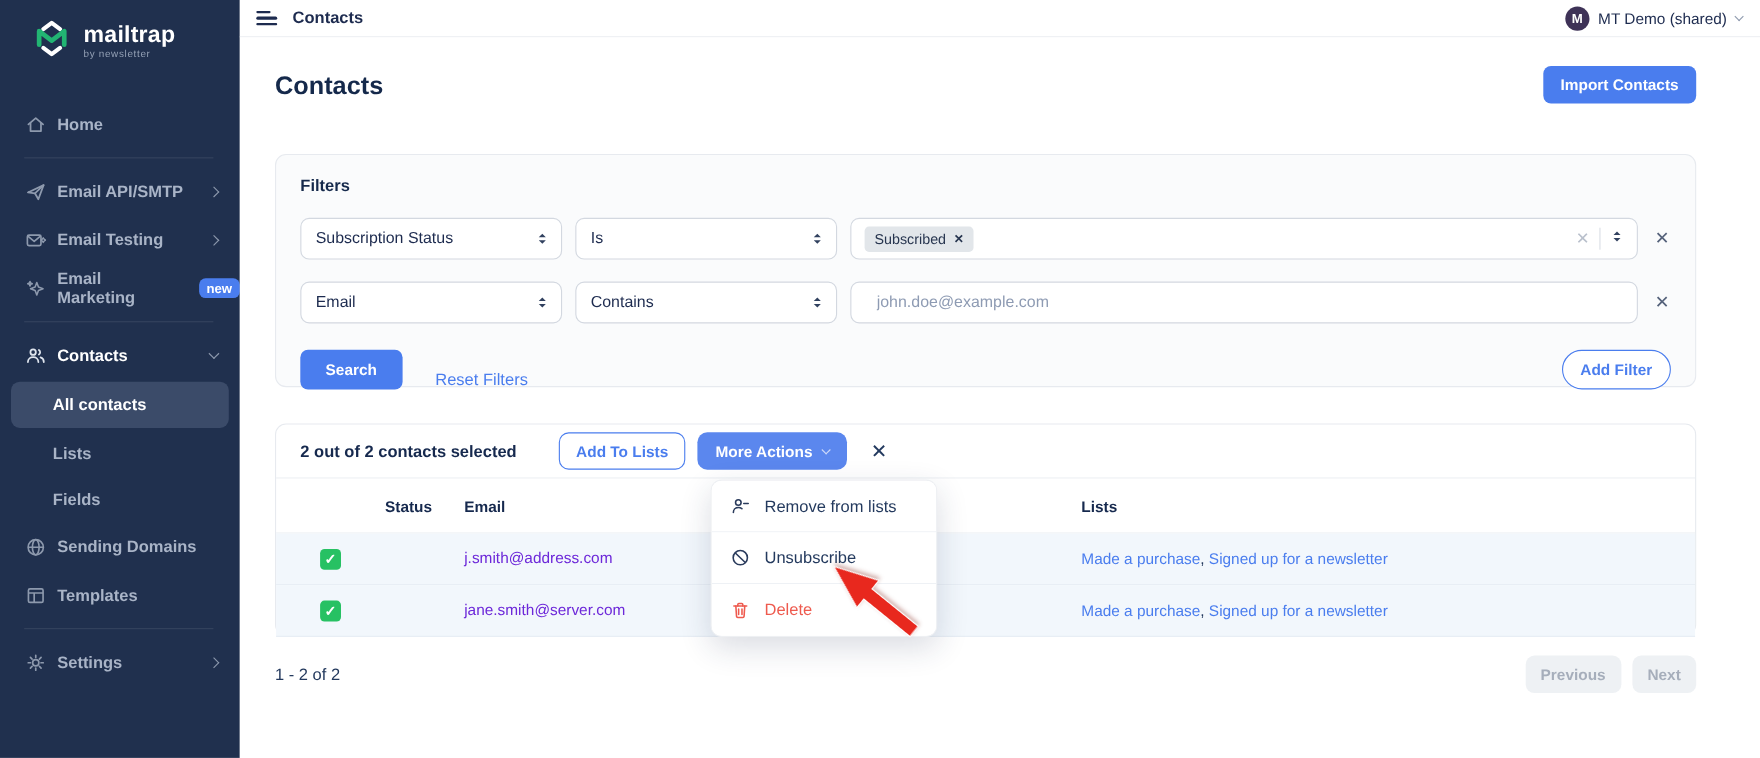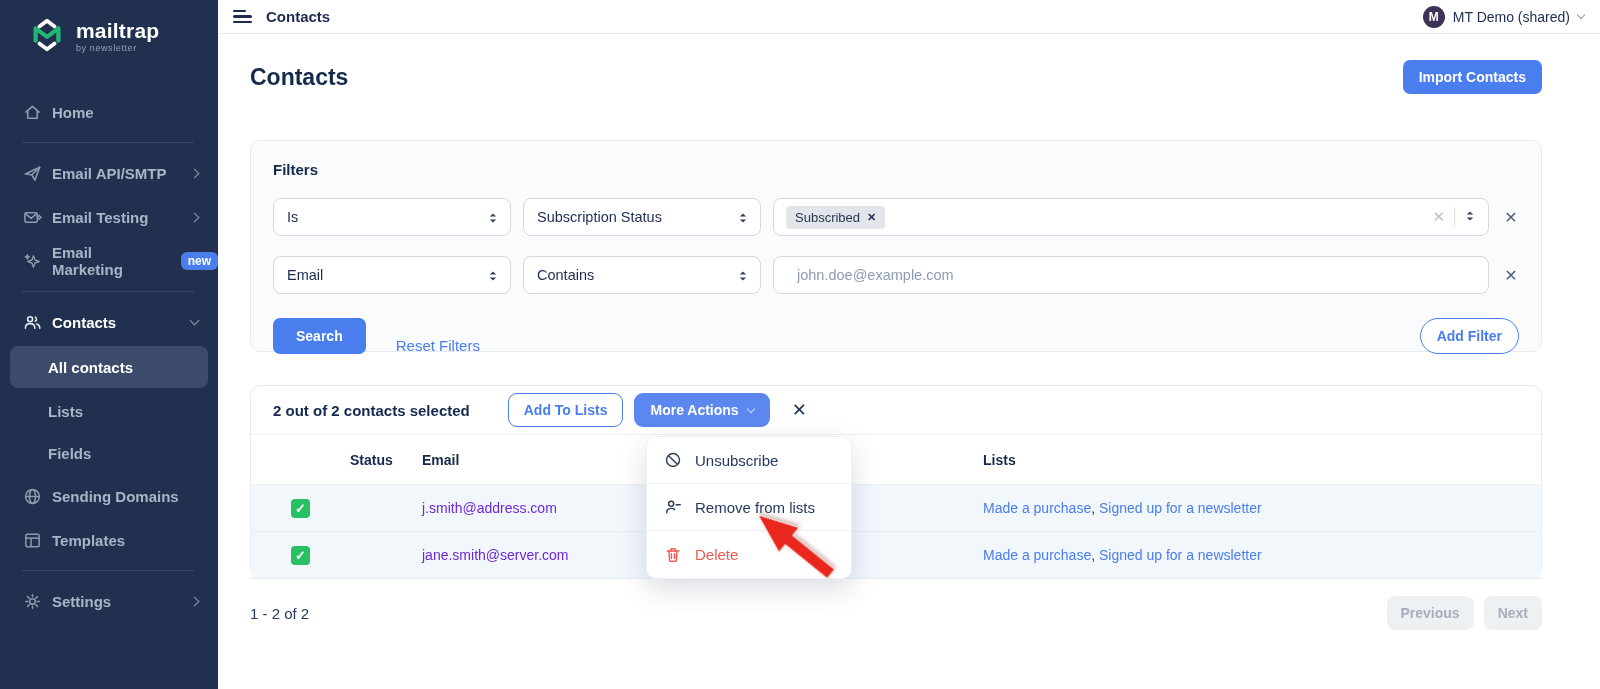--- a/index.html
+++ b/index.html
@@ -248,30 +248,30 @@
   <div class="page-header">
     <div class="page-title">Contacts</div>
     <button class="btn-primary">Import Contacts</button>
   </div>
 
   <div class="filters-card">
     <div class="filters-title">Filters</div>
 
     <div class="filter-row">
       <div class="select">
-        <span>Is</span>
+        <span>Subscription Status</span>
         <span class="updown">
           <svg width="12" height="12" viewBox="0 0 12 12" fill="#31415f">
               <path d="M2.8 4.6 L6 1.4 L9.2 4.6 Z"></path>
               <path d="M2.8 7.4 L6 10.6 L9.2 7.4 Z"></path>
             </svg>
         </span>
       </div>
       <div class="select">
-        <span>Subscription Status</span>
+        <span>Is</span>
         <span class="updown">
           <svg width="12" height="12" viewBox="0 0 12 12" fill="#31415f">
               <path d="M2.8 4.6 L6 1.4 L9.2 4.6 Z"></path>
               <path d="M2.8 7.4 L6 10.6 L9.2 7.4 Z"></path>
             </svg>
         </span>
       </div>
       <div class="value-box">
         <span class="chip">
           <span>Subscribed</span>
@@ -358,36 +358,36 @@
       <div><span class="dot"></span></div>
       <div><span class="email-link">jane.smith@server.com</span></div>
       <div class="lists-cell">
         <a>Made a purchase</a><span>, </span><a>Signed up for a newsletter</a>
       </div>
     </div>
 
     <div class="menu">
       <div class="menu-item">
         <span class="menu-ic">
-          <svg width="18" height="18" viewBox="0 0 20 20" fill="none" stroke="#2a3b5c" stroke-width="1.6">
-            <circle cx="10" cy="10" r="7.2"></circle>
-              <path d="M5 5.2 L15 14.8"></path>
-          </svg>
-        </span>
-        <span>Unsubscribe</span>
-      </div>
-      <div class="menu-item">
-        <span class="menu-ic">
           <svg width="18" height="18" viewBox="0 0 20 20" fill="none" stroke="#2a3b5c" stroke-width="1.6" stroke-linecap="round" stroke-linejoin="round">
             <circle cx="8" cy="6.5" r="2.8"></circle>
               <path d="M3 16.5 C3 13.2 5.4 11.5 8 11.5 C9.3 11.5 10.6 11.9 11.6 12.7"></path>
               <path d="M13.5 7.5 H18"></path>
           </svg>
         </span>
         <span>Remove from lists</span>
+      </div>
+      <div class="menu-item">
+        <span class="menu-ic">
+          <svg width="18" height="18" viewBox="0 0 20 20" fill="none" stroke="#2a3b5c" stroke-width="1.6">
+            <circle cx="10" cy="10" r="7.2"></circle>
+              <path d="M5 5.2 L15 14.8"></path>
+          </svg>
+        </span>
+        <span>Unsubscribe</span>
       </div>
       <div class="menu-item danger">
         <span class="menu-ic">
           <svg width="18" height="18" viewBox="0 0 20 20" fill="none" stroke="#ee5a4e" stroke-width="1.6" stroke-linecap="round" stroke-linejoin="round">
             <path d="M3.5 5.5 H16.5"></path>
               <path d="M7.5 5.5 V4 a1 1 0 0 1 1-1 h3 a1 1 0 0 1 1 1 V5.5"></path>
               <path d="M5.5 5.5 L6.2 16 a1.2 1.2 0 0 0 1.2 1 h5.2 a1.2 1.2 0 0 0 1.2-1 L14.5 5.5"></path>
               <path d="M8.3 8.5 V14 M11.7 8.5 V14"></path>
           </svg>
         </span>

